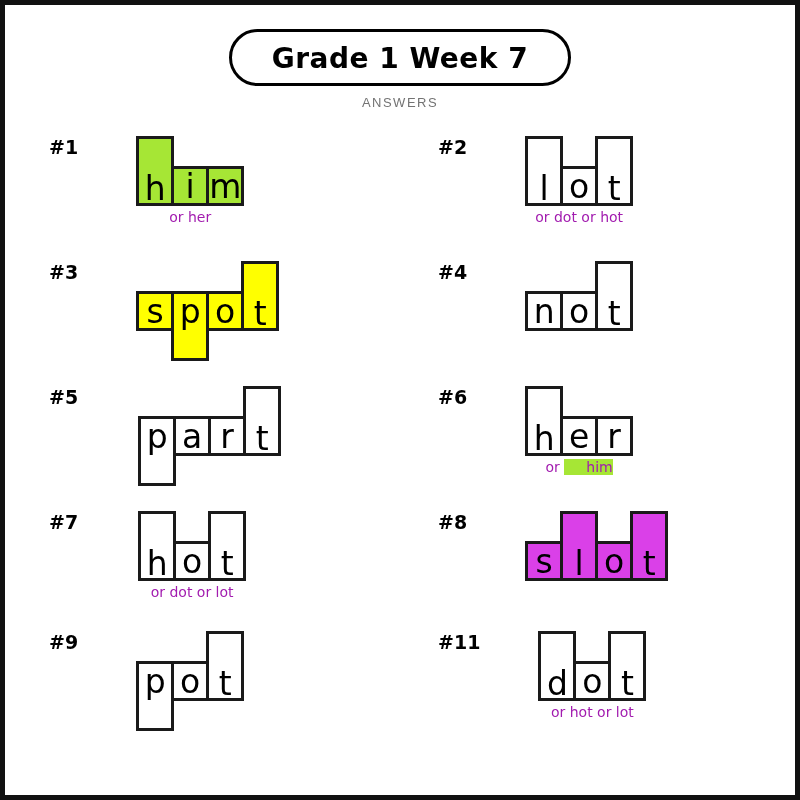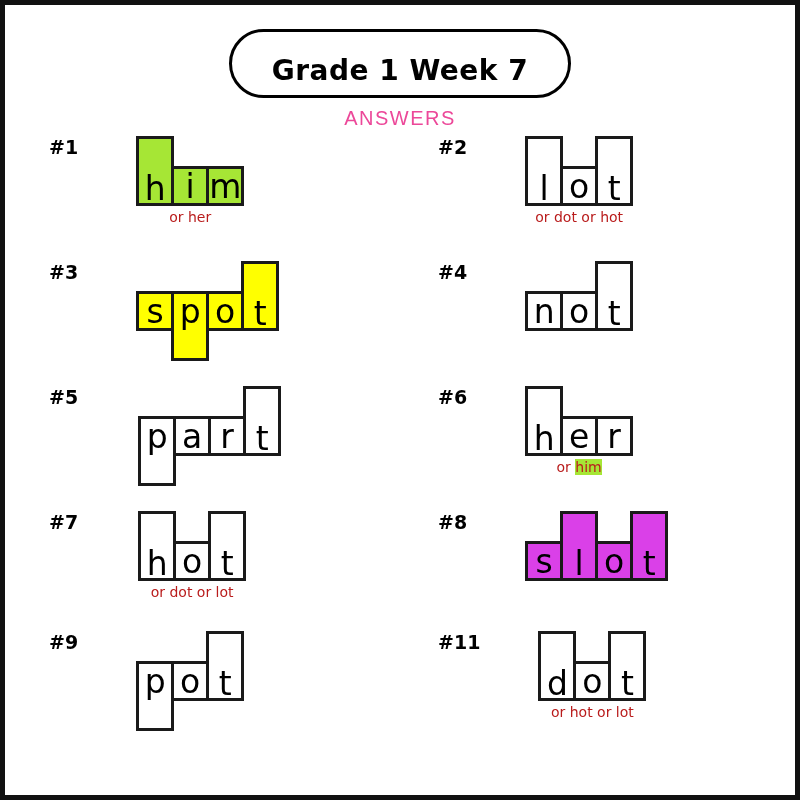--- a/index.html
+++ b/index.html
@@ -28,41 +28,41 @@
   #header {
     position: absolute;
     top: 0;
     left: 0;
     width: 790px;
     text-align: center;
   }
   #title-pill {
     display: inline-block;
     margin-top: 24px;
-    padding: 24px 40px 10px 40px;
+    padding: 12px 40px 10px 40px;
     border: 3px solid #000000;
     border-radius: 40px;
     background: #ffffff;
   }
   #title-text {
     font-family: "DejaVu Sans", sans-serif;
     font-weight: bold;
     font-size: 28px;
     letter-spacing: 0.5px;
     color: #000000;
     white-space: nowrap;
     line-height: 1.05;
   }
   #subtitle-text {
     margin-top: 9px;
     font-family: "Liberation Sans", sans-serif;
     font-weight: normal;
-    font-size: 20px;
+    font-size: 13px;
     letter-spacing: 1.5px;
-    color: #ec4899;
+    color: #737373;
   }
 
   
   #grid {
     position: absolute;
     top: 131px;
     left: 0;
     width: 790px;
   }
   .row {
@@ -146,24 +146,24 @@
   
   .lbox.green   { background: #a6e635; }
   .lbox.yellow  { background: #ffff00; }
   .lbox.purple  { background: #da40e8; }
   .lbox.white   { background: #ffffff; }
 
   .alt {
     margin-top: 3px;
     font-family: "DejaVu Sans", sans-serif;
     font-size: 14px;
-    color: #b91c1c;
+    color: #a21caf;
     white-space: nowrap;
   }
-  .alt .hl-green { background: #a6e635; }
+  .alt .hl-green { background: #a6e635; padding-left: 22px; }
   .alt.hidden { visibility: hidden; }
 </style>
 </head>
 <body>
 
 <div id="page">
 
   <div id="header">
     <div id="title-pill">
       <div id="title-text">Grade 1 Week 7</div>

